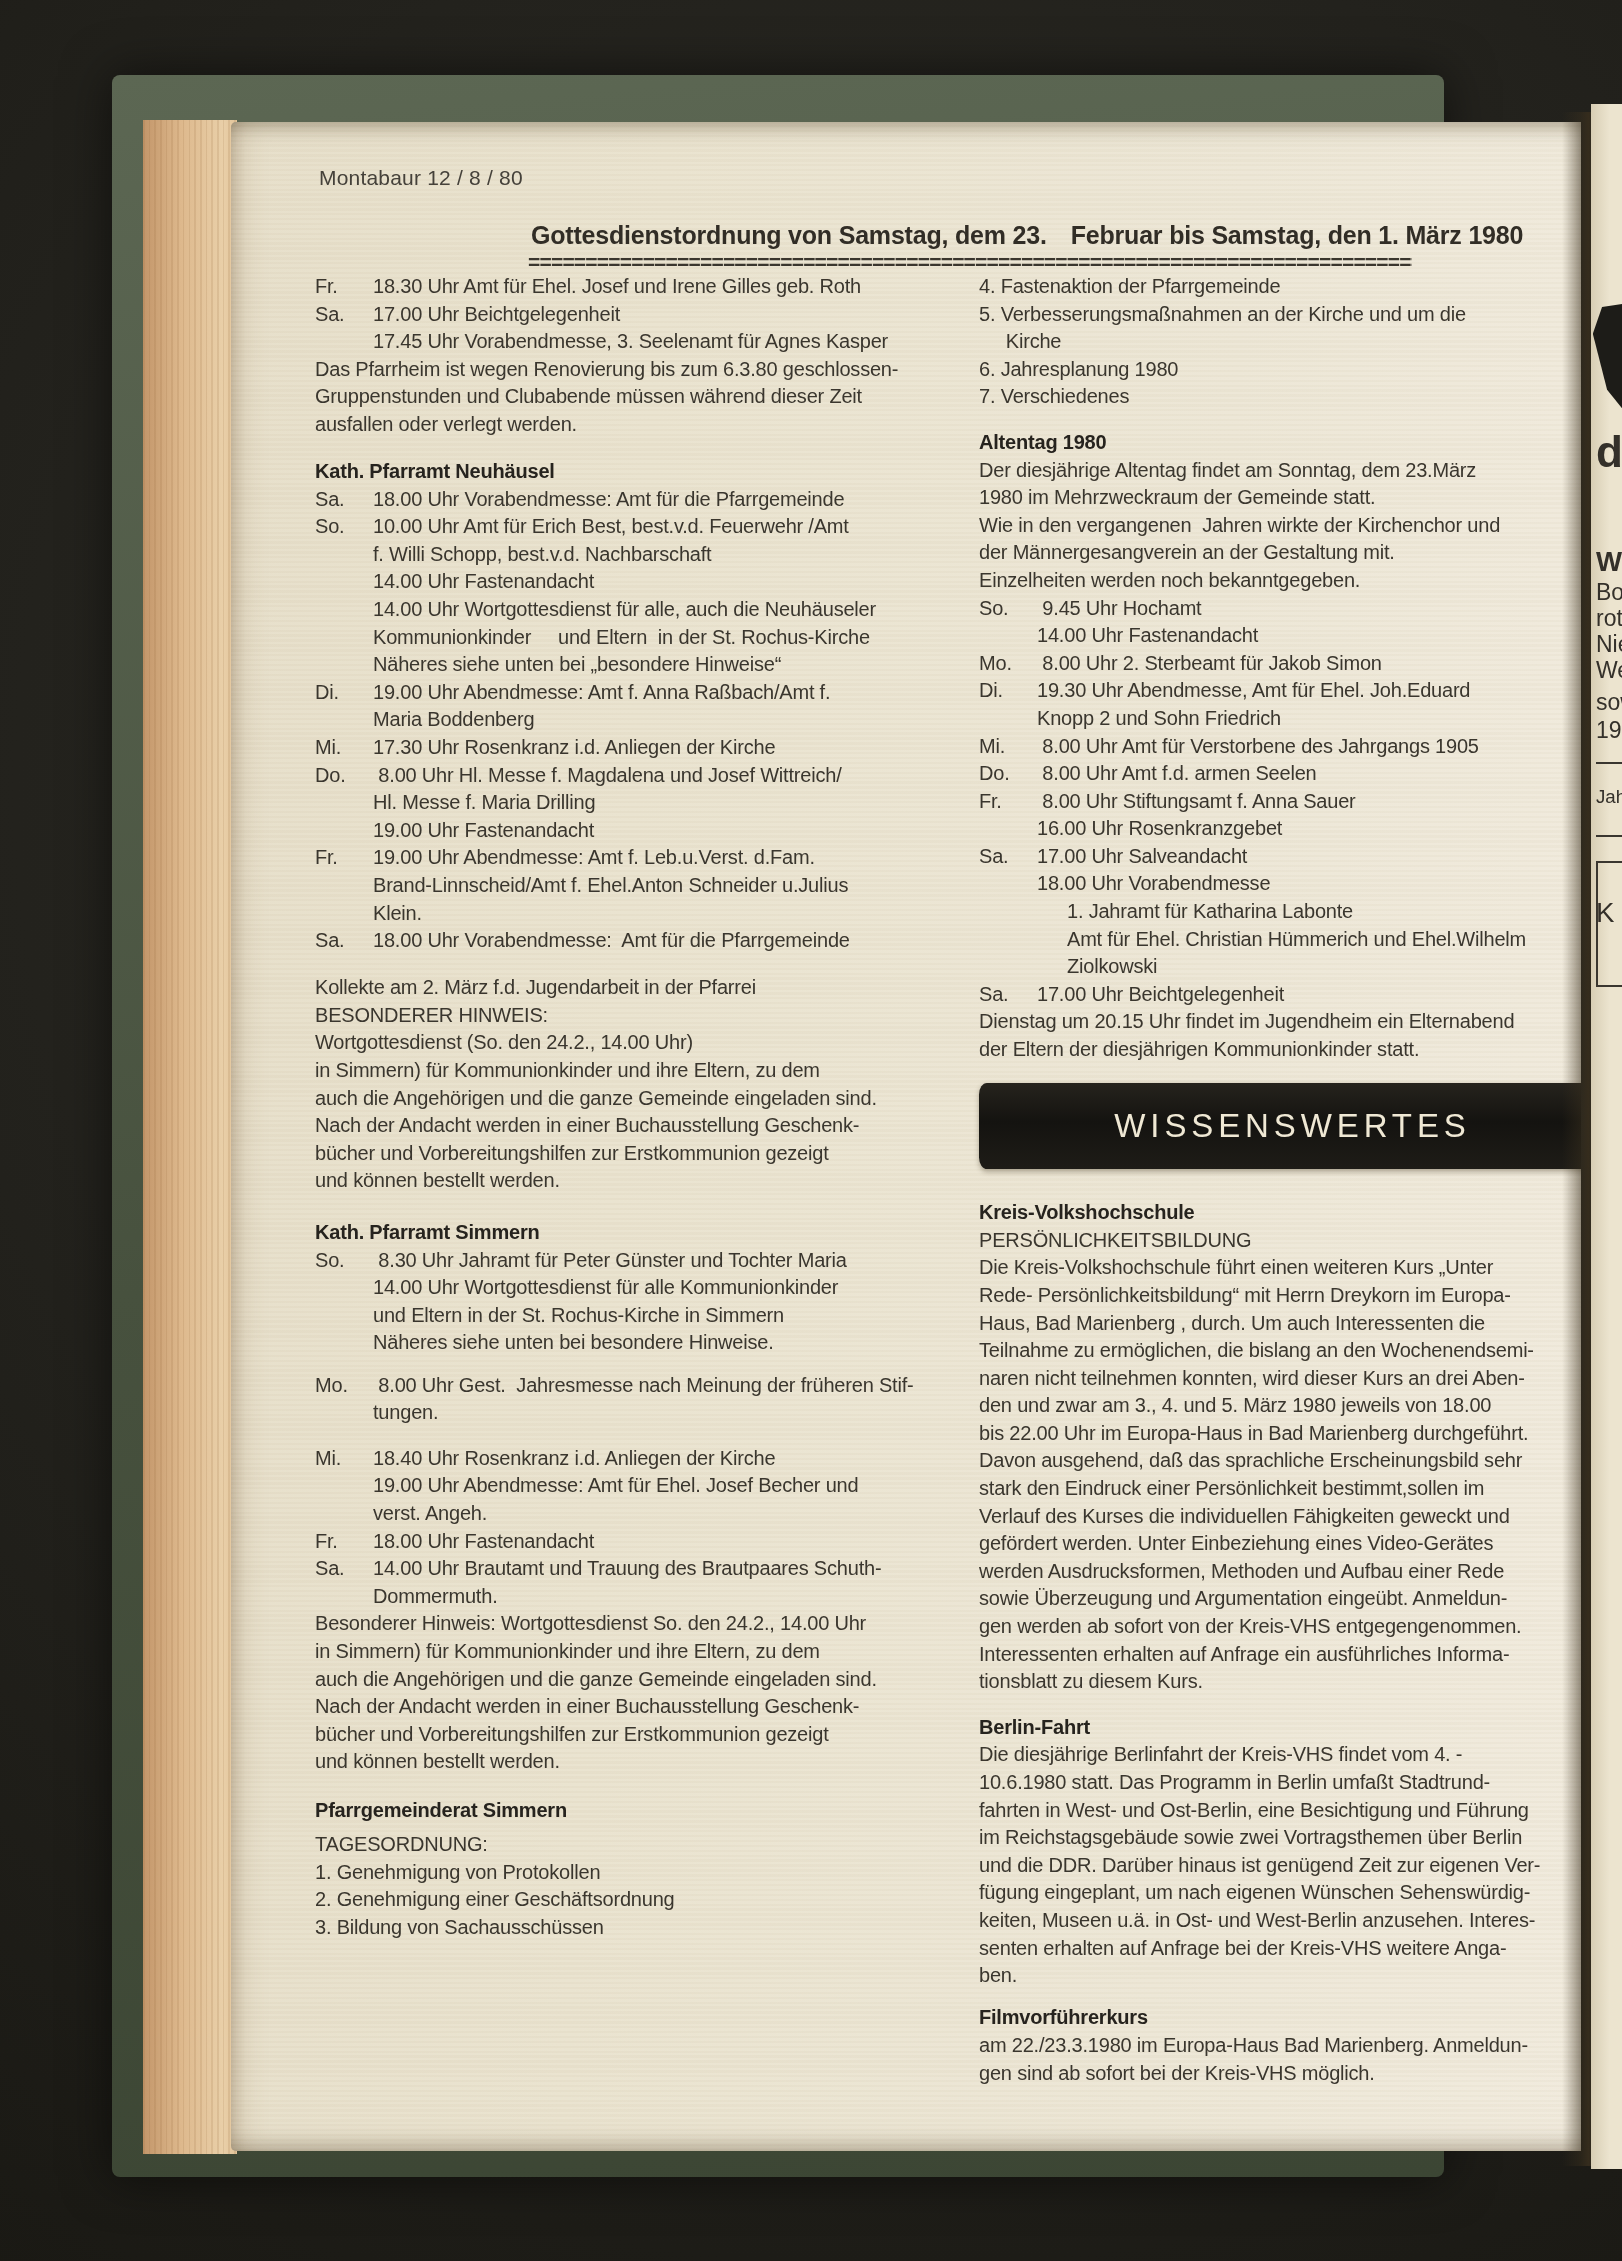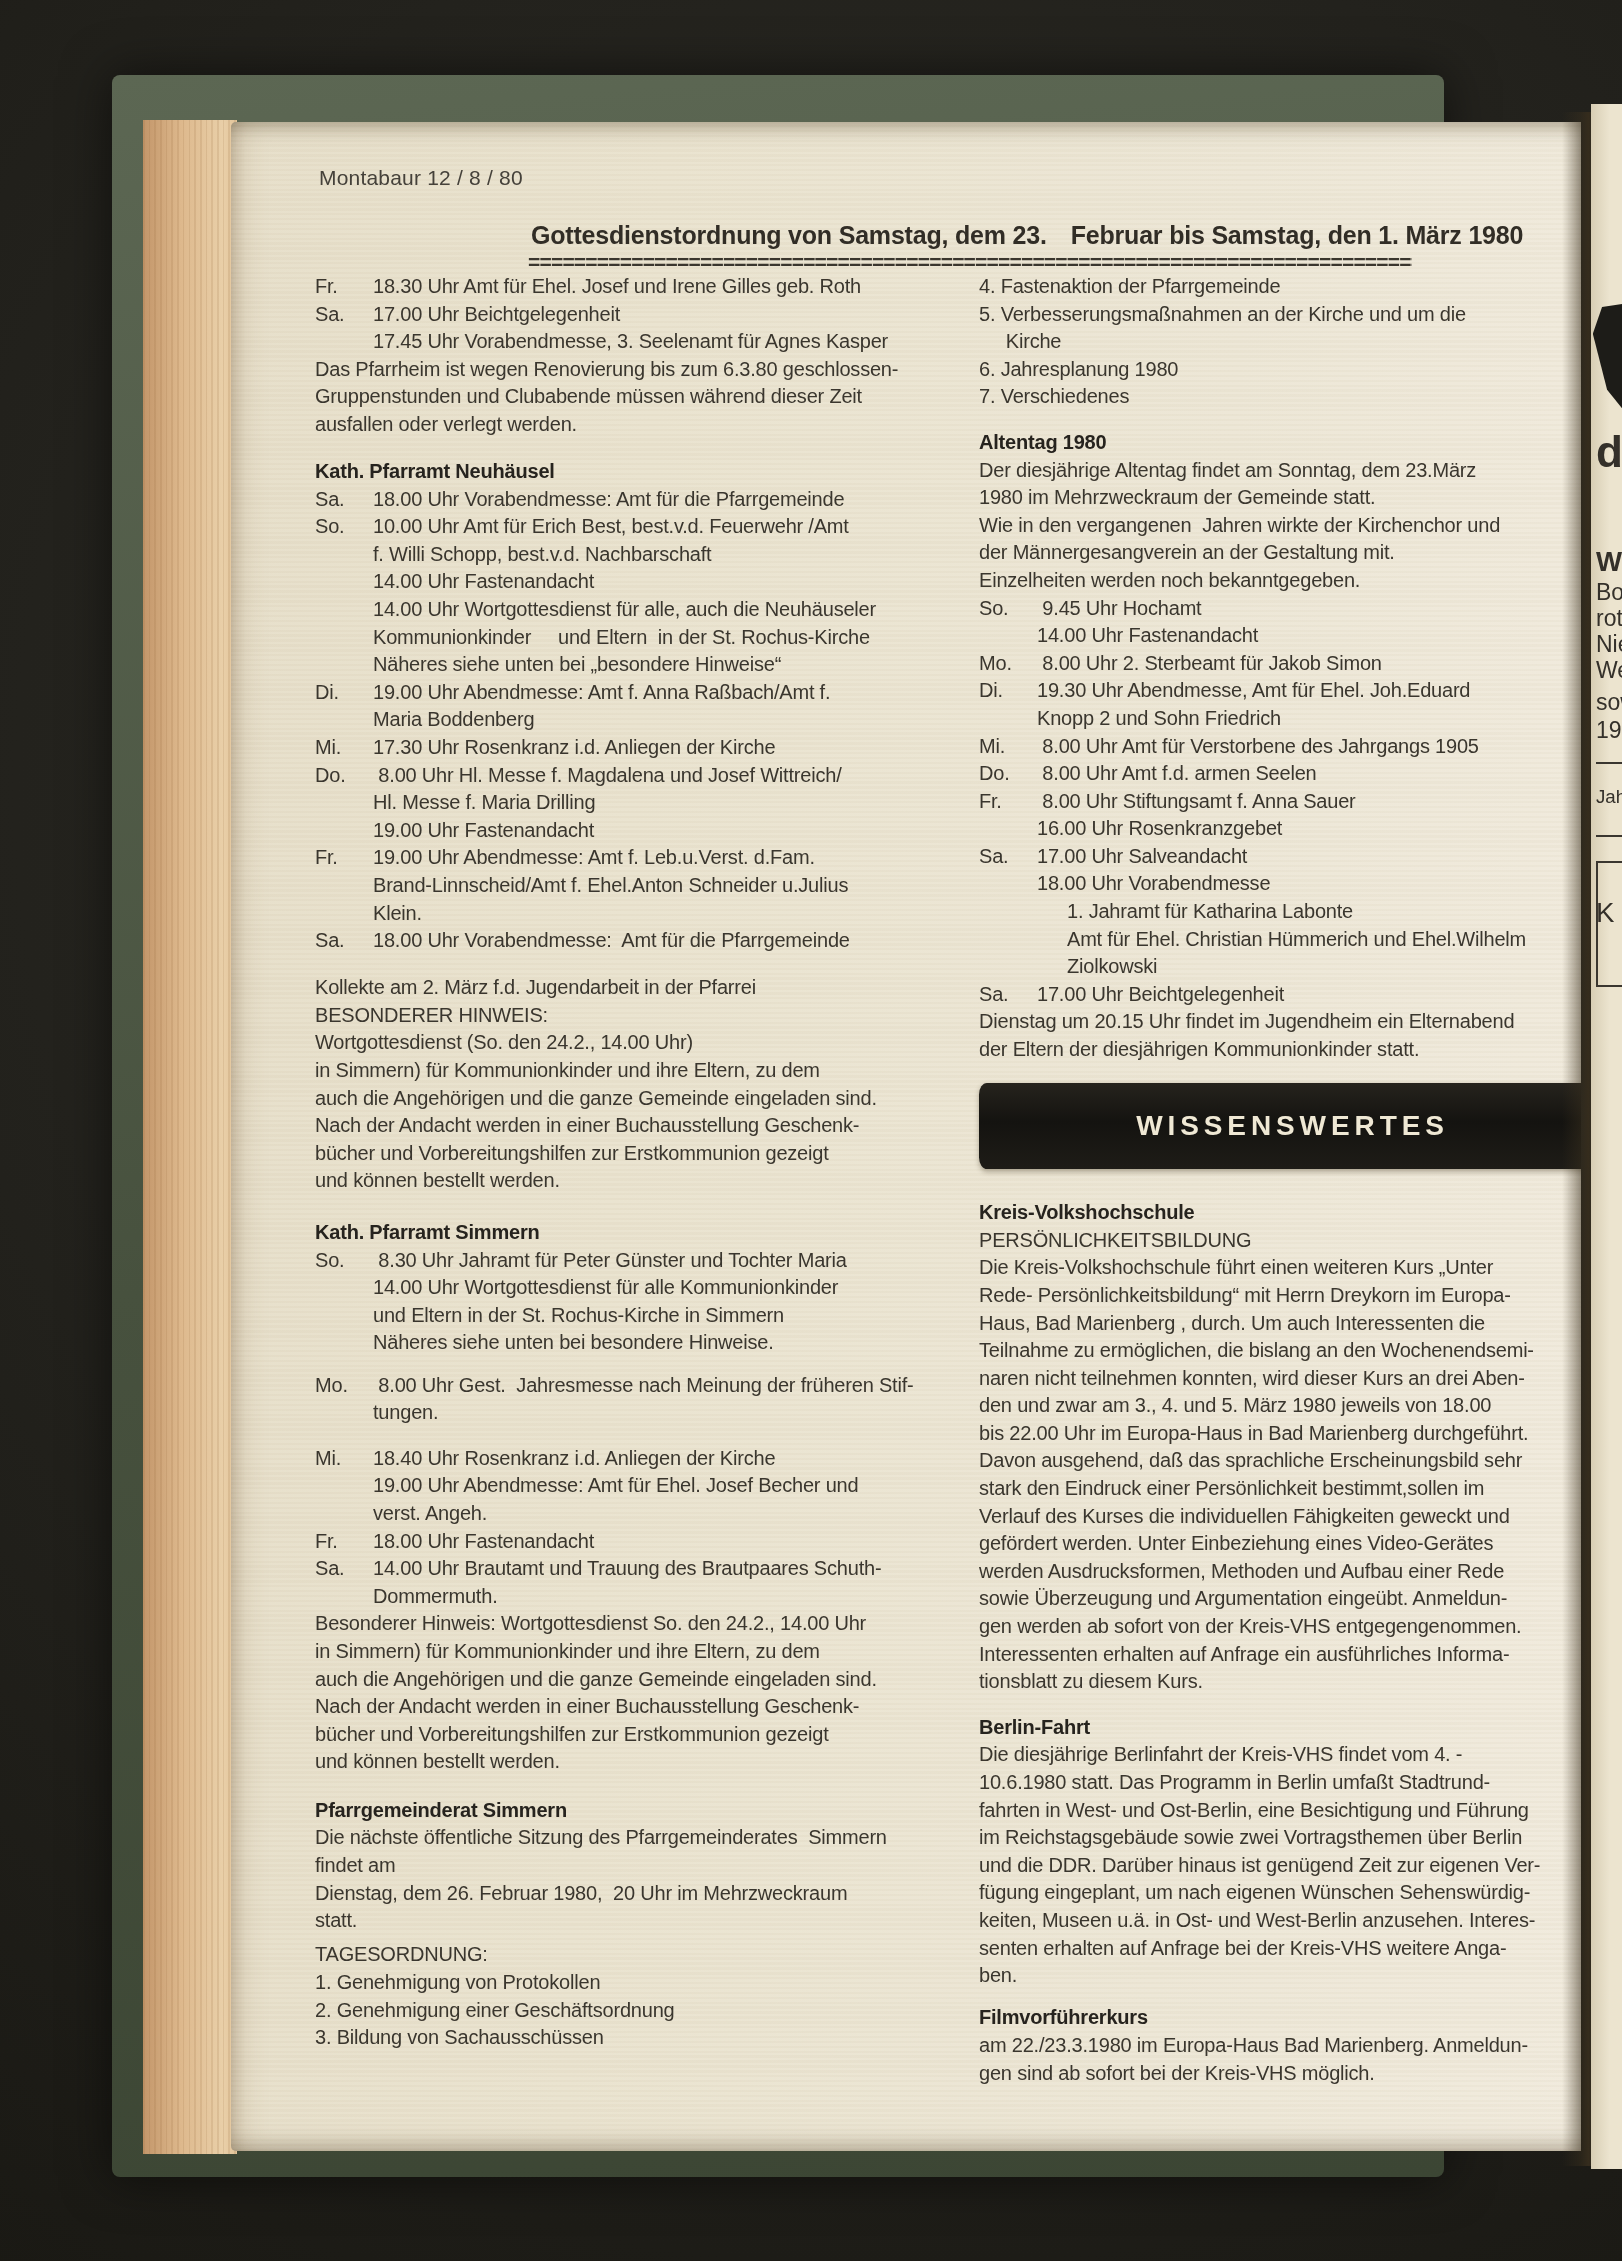--- a/index.html
+++ b/index.html
@@ -44,21 +44,21 @@
   #col-right{left:748px;}
   .h{font-weight:bold;color:#26231e;}
   .ln{white-space:pre;}
   .row{display:flex;}
   .day{width:58px;flex:none;white-space:pre;}
   .txt{flex:1;min-width:0;}
   .ind{padding-left:30px;}
   .banner{
     width:627px;height:86px;display:flex;align-items:center;justify-content:center;
     background:linear-gradient(180deg,#26231d 0%,#141310 45%,#1e1c17 100%);
-    color:#efe8d4;font-weight:bold;font-size:28px;letter-spacing:4.9px;
+    color:#efe8d4;font-weight:normal;font-size:33px;letter-spacing:4.9px;
     border-radius:8px/11.4px;box-shadow:0 2.4px 4.9px rgba(60,48,25,.35);
   }
   .crease{
     position:absolute;left:1562px;top:112px;width:34px;height:2054px;
     background:linear-gradient(90deg, rgba(50,42,28,0) 0%, rgba(58,48,30,.45) 55%, #352c1d 78%, rgba(60,50,32,.25) 100%);
   }
   .nextpage{
     position:absolute;left:1591px;top:104px;width:31px;height:2065px;
     background:linear-gradient(90deg,#d8ceb4 0%,#ece4cf 60%);
   }
@@ -216,26 +216,20 @@
       </div>
       <div class="para">
         <div class="ln">Besonderer Hinweis: Wortgottesdienst So. den 24.2., 14.00 Uhr</div>
         <div class="ln">in Simmern) für Kommunionkinder und ihre Eltern, zu dem</div>
         <div class="ln">auch die Angehörigen und die ganze Gemeinde eingeladen sind.</div>
         <div class="ln">Nach der Andacht werden in einer Buchausstellung Geschenk-</div>
         <div class="ln">bücher und Vorbereitungshilfen zur Erstkommunion gezeigt</div>
         <div class="ln">und können bestellt werden.</div>
       </div>
       <div class="h" style="margin-top: 21px;">Pfarrgemeinderat Simmern</div>
-      <div class="para">
-        <div class="ln">Die nächste öffentliche Sitzung des Pfarrgemeinderates  Simmern</div>
-        <div class="ln">findet am</div>
-        <div class="ln">Dienstag, dem 26. Februar 1980,  20 Uhr im Mehrzweckraum</div>
-        <div class="ln">statt.</div>
-      </div>
       <div class="para" style="margin-top: 6.5px;">
         <div class="ln">TAGESORDNUNG:</div>
         <div class="ln">1. Genehmigung von Protokollen</div>
         <div class="ln">2. Genehmigung einer Geschäftsordnung</div>
         <div class="ln">3. Bildung von Sachausschüssen</div>
       </div>
     </div>
   <div class="col" id="col-right">
       <div class="para">
         <div class="ln">4. Fastenaktion der Pfarrgemeinde</div>

